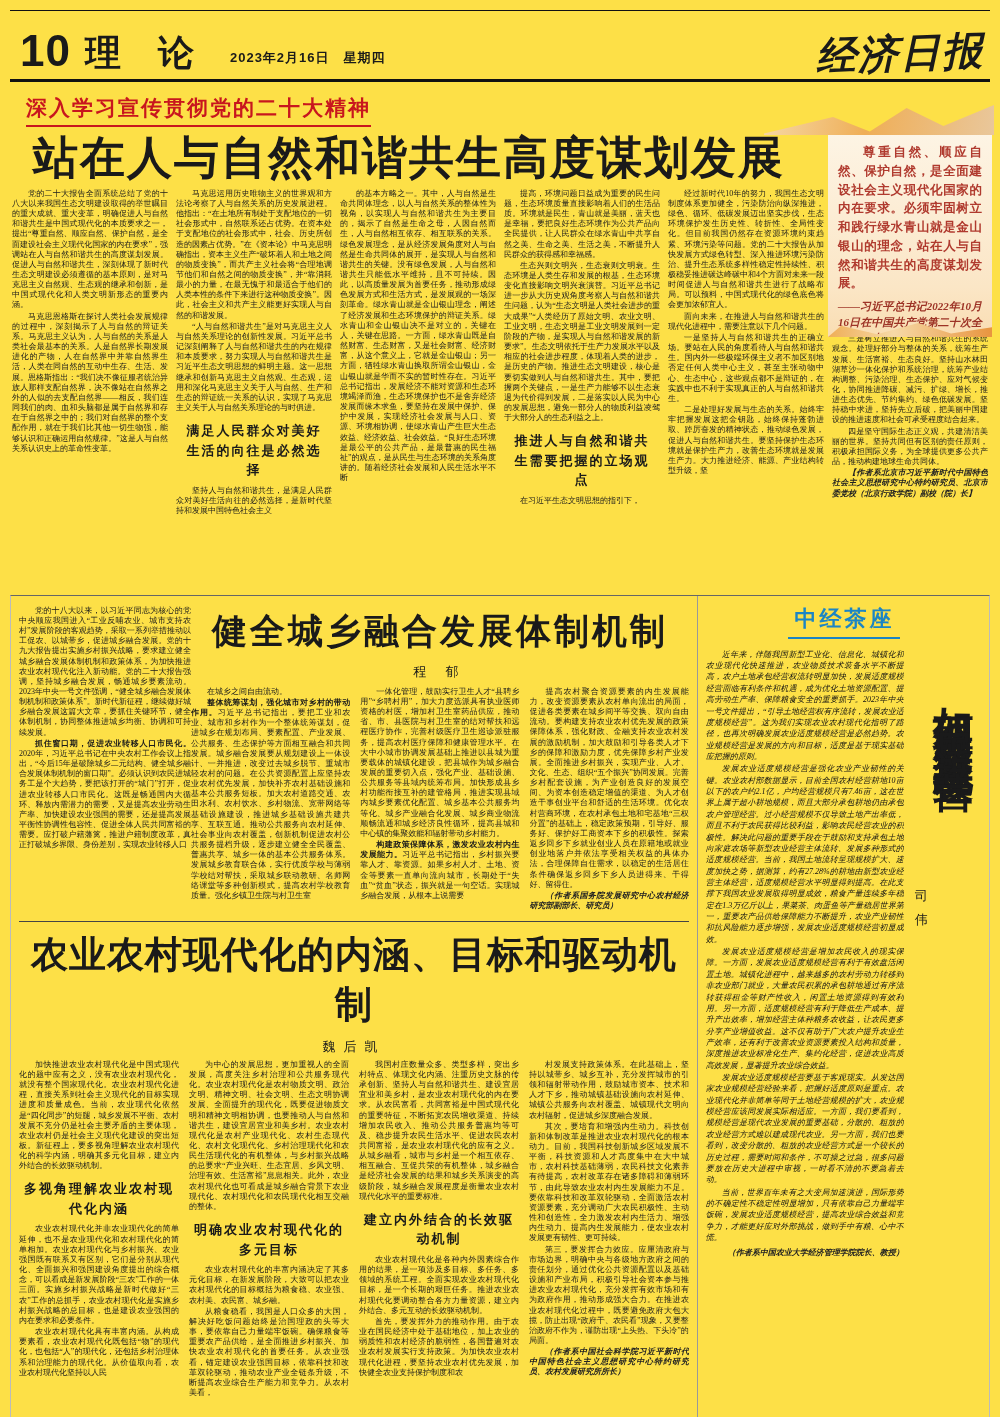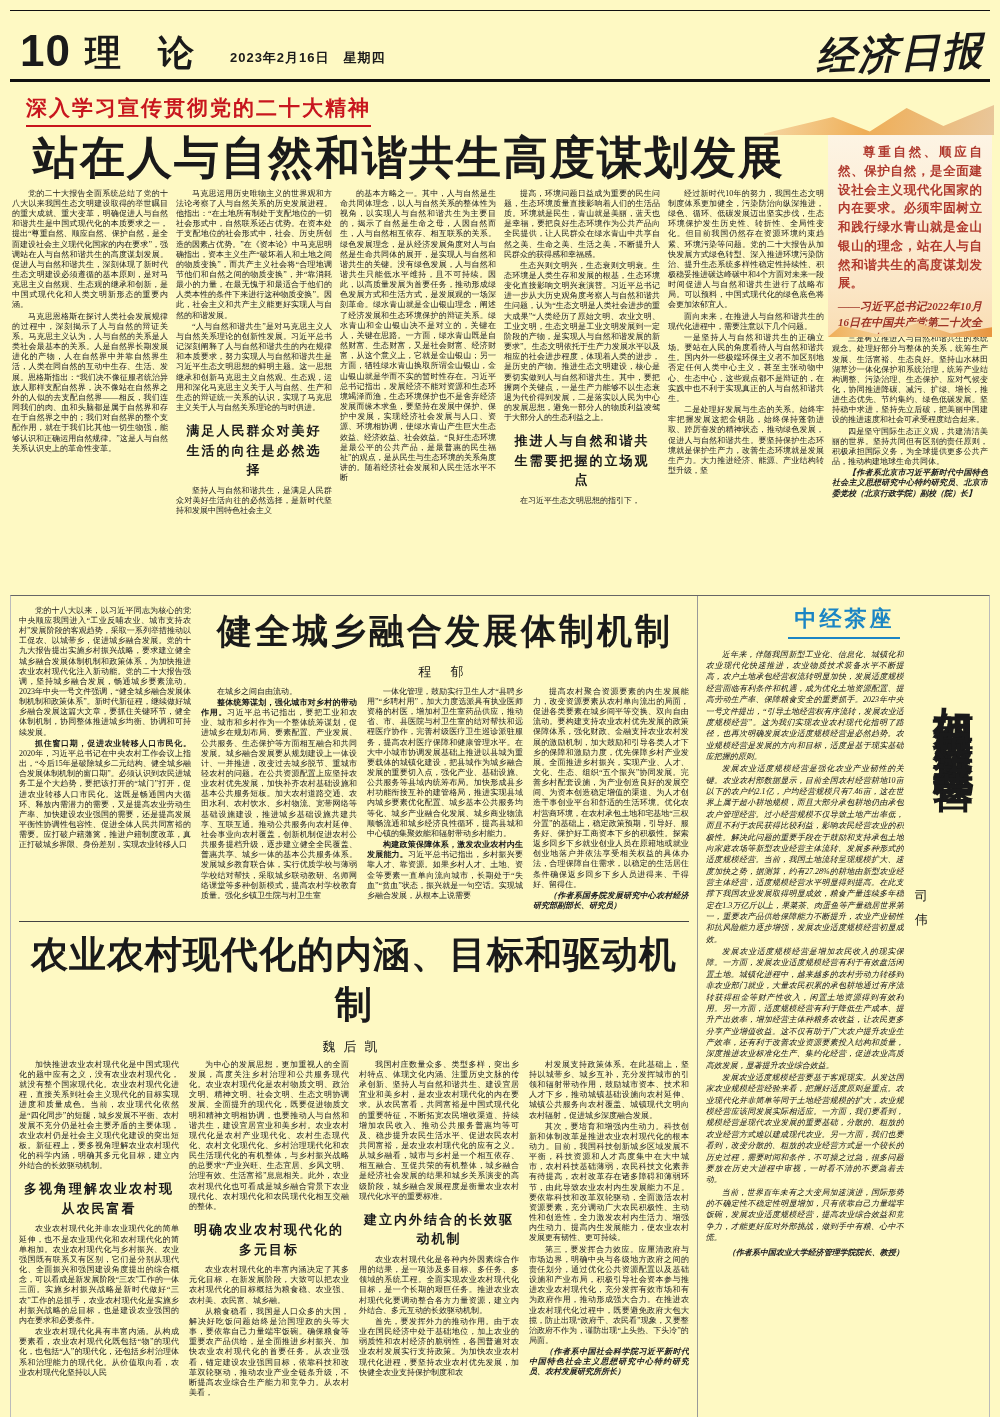--- a/index.html
+++ b/index.html
@@ -1,19 +1,19 @@
 <!DOCTYPE html>
 <html><head>
 <meta charset="utf-8">
 <style>
   * { margin:0; padding:0; box-sizing:border-box; }
   html,body { background:#f5f5f2; }
   .page {
     position:relative; width:1000px; height:1417px; margin:0 auto;
-    background:#fef9c3; color:#1a1a1a; overflow:hidden;
+    background:#fde047; color:#1a1a1a; overflow:hidden;
     font-family:"Liberation Serif","DejaVu Serif",serif;
   }
   .inner { padding:8px 6px 0 6px; }
   
   .top-rule { border-top:1.5px solid #111; margin:2px 4px 0 4px; }
   .masthead-row { display:flex; align-items:flex-end; padding:6px 10px 4px 14px; }
   .page-num { font-family:"Liberation Sans","DejaVu Sans",sans-serif; font-size:44px; font-weight:900; line-height:1; letter-spacing:1px; }
   .section-name { font-size:36px; font-weight:900; letter-spacing:14px; margin-left:14px; line-height:1.05; font-family:"Liberation Serif",serif; }
   .edition-date { font-size:13px; font-weight:700; margin-left:22px; margin-bottom:6px; letter-spacing:1px; font-family:"Liberation Sans","DejaVu Sans",sans-serif;margin-top:32px; }
   .paper-logo { margin-left:auto; font-size:40px; font-weight:900; font-style:italic; transform:rotate(-2deg); letter-spacing:2px; line-height:1; font-family:"DejaVu Serif",serif; }
@@ -44,21 +44,21 @@
   .col p { font-size:8px; line-height:1.27; text-align:justify; text-indent:2em; margin-bottom:1px; }
   .col h3 { font-family:"Liberation Sans","DejaVu Sans",sans-serif; font-size:13px; font-weight:900;
      letter-spacing:2px; line-height:1.5; margin:8px 4px 6px 4px; text-align:center; }
   .col p.attr { font-style:italic; font-weight:700; color:#222; }
   .col p strong { font-family:"Liberation Sans","DejaVu Sans",sans-serif; font-weight:900; }
   
   .bottom { display:flex; margin:10px 4px 0 4px; border-top:1px solid #666;
      border-left:1px solid #bbb; border-right:1px solid #bbb; }
   .bottom-left { width:700px; padding:6px 8px 0 8px; }
   
-  .a2 { display:flex; gap:10px; min-height:308px; border-bottom:1.5px solid #444; padding-bottom:6px; }
+  .a2 { display:flex; min-height:308px; border-bottom:1.5px solid #444; padding-bottom:6px; }
   .a2-leftcol { width:172px; overflow:hidden; padding-top:4px; }
   .a2-right { flex:1; }
   .a2 h2 { text-align:center; font-size:35px; font-weight:900; letter-spacing:3px; margin-top:6px; font-family:"Liberation Serif",serif; }
   .a2 .byline { margin:8px 0 6px 0; letter-spacing:8px; }
   .a2 .cols { height:228px; }
   
   .a3 { padding-top:8px; }
   .a3 h2 { text-align:center; font-size:37px; font-weight:900; letter-spacing:1px; font-family:"Liberation Serif",serif; }
   .a3 .byline { margin:8px 0 4px 0; letter-spacing:8px; }
   .a3 .cols { height:404px; }
@@ -169,21 +169,21 @@
               </div>
           </div>
         </div>
 
         <div class="a3">
           <h2>农业农村现代化的内涵、目标和驱动机制</h2>
           <div class="byline">魏后凯</div>
           <div class="cols">
               <div class="col">
                 <p>加快推进农业农村现代化是中国式现代化的题中应有之义，没有农业农村现代化，就没有整个国家现代化。农业农村现代化进程，直接关系到社会主义现代化的目标实现进度和质量成色。当前，农业现代化依然是“四化同步”的短腿，城乡发展不平衡、农村发展不充分仍是社会主要矛盾的主要体现，农业农村仍是社会主义现代化建设的突出短板。新征程上，要多视角理解农业农村现代化的科学内涵，明确其多元化目标，建立内外结合的长效驱动机制。</p>
-                <h3>多视角理解农业农村现 从农民富看</h3>
+                <h3>多视角理解农业农村现 代化内涵</h3>
                 <p>农业农村现代化并非农业现代化的简单延伸，也不是农业现代化和农村现代化的简单相加。农业农村现代化与乡村振兴、农业强国既有联系又有区别，它们是分别从现代化、全面振兴和强国建设角度提出的综合概念，可以看成是新发展阶段“三农”工作的一体三面。实施乡村振兴战略是新时代做好“三农”工作的总抓手，农业农村现代化是实施乡村振兴战略的总目标，也是建设农业强国的内在要求和必要条件。</p>
                 <p>农业农村现代化具有丰富内涵。从构成要素看，农业农村现代化既包括“物”的现代化，也包括“人”的现代化，还包括乡村治理体系和治理能力的现代化。从价值取向看，农业农村现代化坚持以人民</p>
               </div>
               <div class="col">
                 <p>为中心的发展思想，更加重视人的全面发展，高度关注乡村治理和公共服务现代化。农业农村现代化是农村物质文明、政治文明、精神文明、社会文明、生态文明协调发展、全面提升的现代化，既要促进物质文明和精神文明相协调，也要推动人与自然和谐共生，建设宜居宜业和美乡村。农业农村现代化是农村产业现代化、农村生态现代化、农村文化现代化、乡村治理现代化和农民生活现代化的有机整体，与乡村振兴战略的总要求“产业兴旺、生态宜居、乡风文明、治理有效、生活富裕”息息相关。此外，农业农村现代化也可看成是城乡融合背景下农业现代化、农村现代化和农民现代化相互交融的整体。</p>
                 <h3>明确农业农村现代化的 多元目标</h3>
                 <p>农业农村现代化的丰富内涵决定了其多元化目标，在新发展阶段，大致可以把农业农村现代化的目标概括为粮食稳、农业强、农村美、农民富、城乡融。</p>
                 <p>从粮食稳看，我国是人口众多的大国，解决好吃饭问题始终是治国理政的头等大事，要依靠自己力量端牢饭碗。确保粮食等重要农产品供给，是全面推进乡村振兴、加快农业农村现代化的首要任务。从农业强看，锚定建设农业强国目标，依靠科技和改革双轮驱动，推动农业产业全链条升级，不断提高农业综合生产能力和竞争力。从农村美看，</p>
               </div>
               <div class="col">

